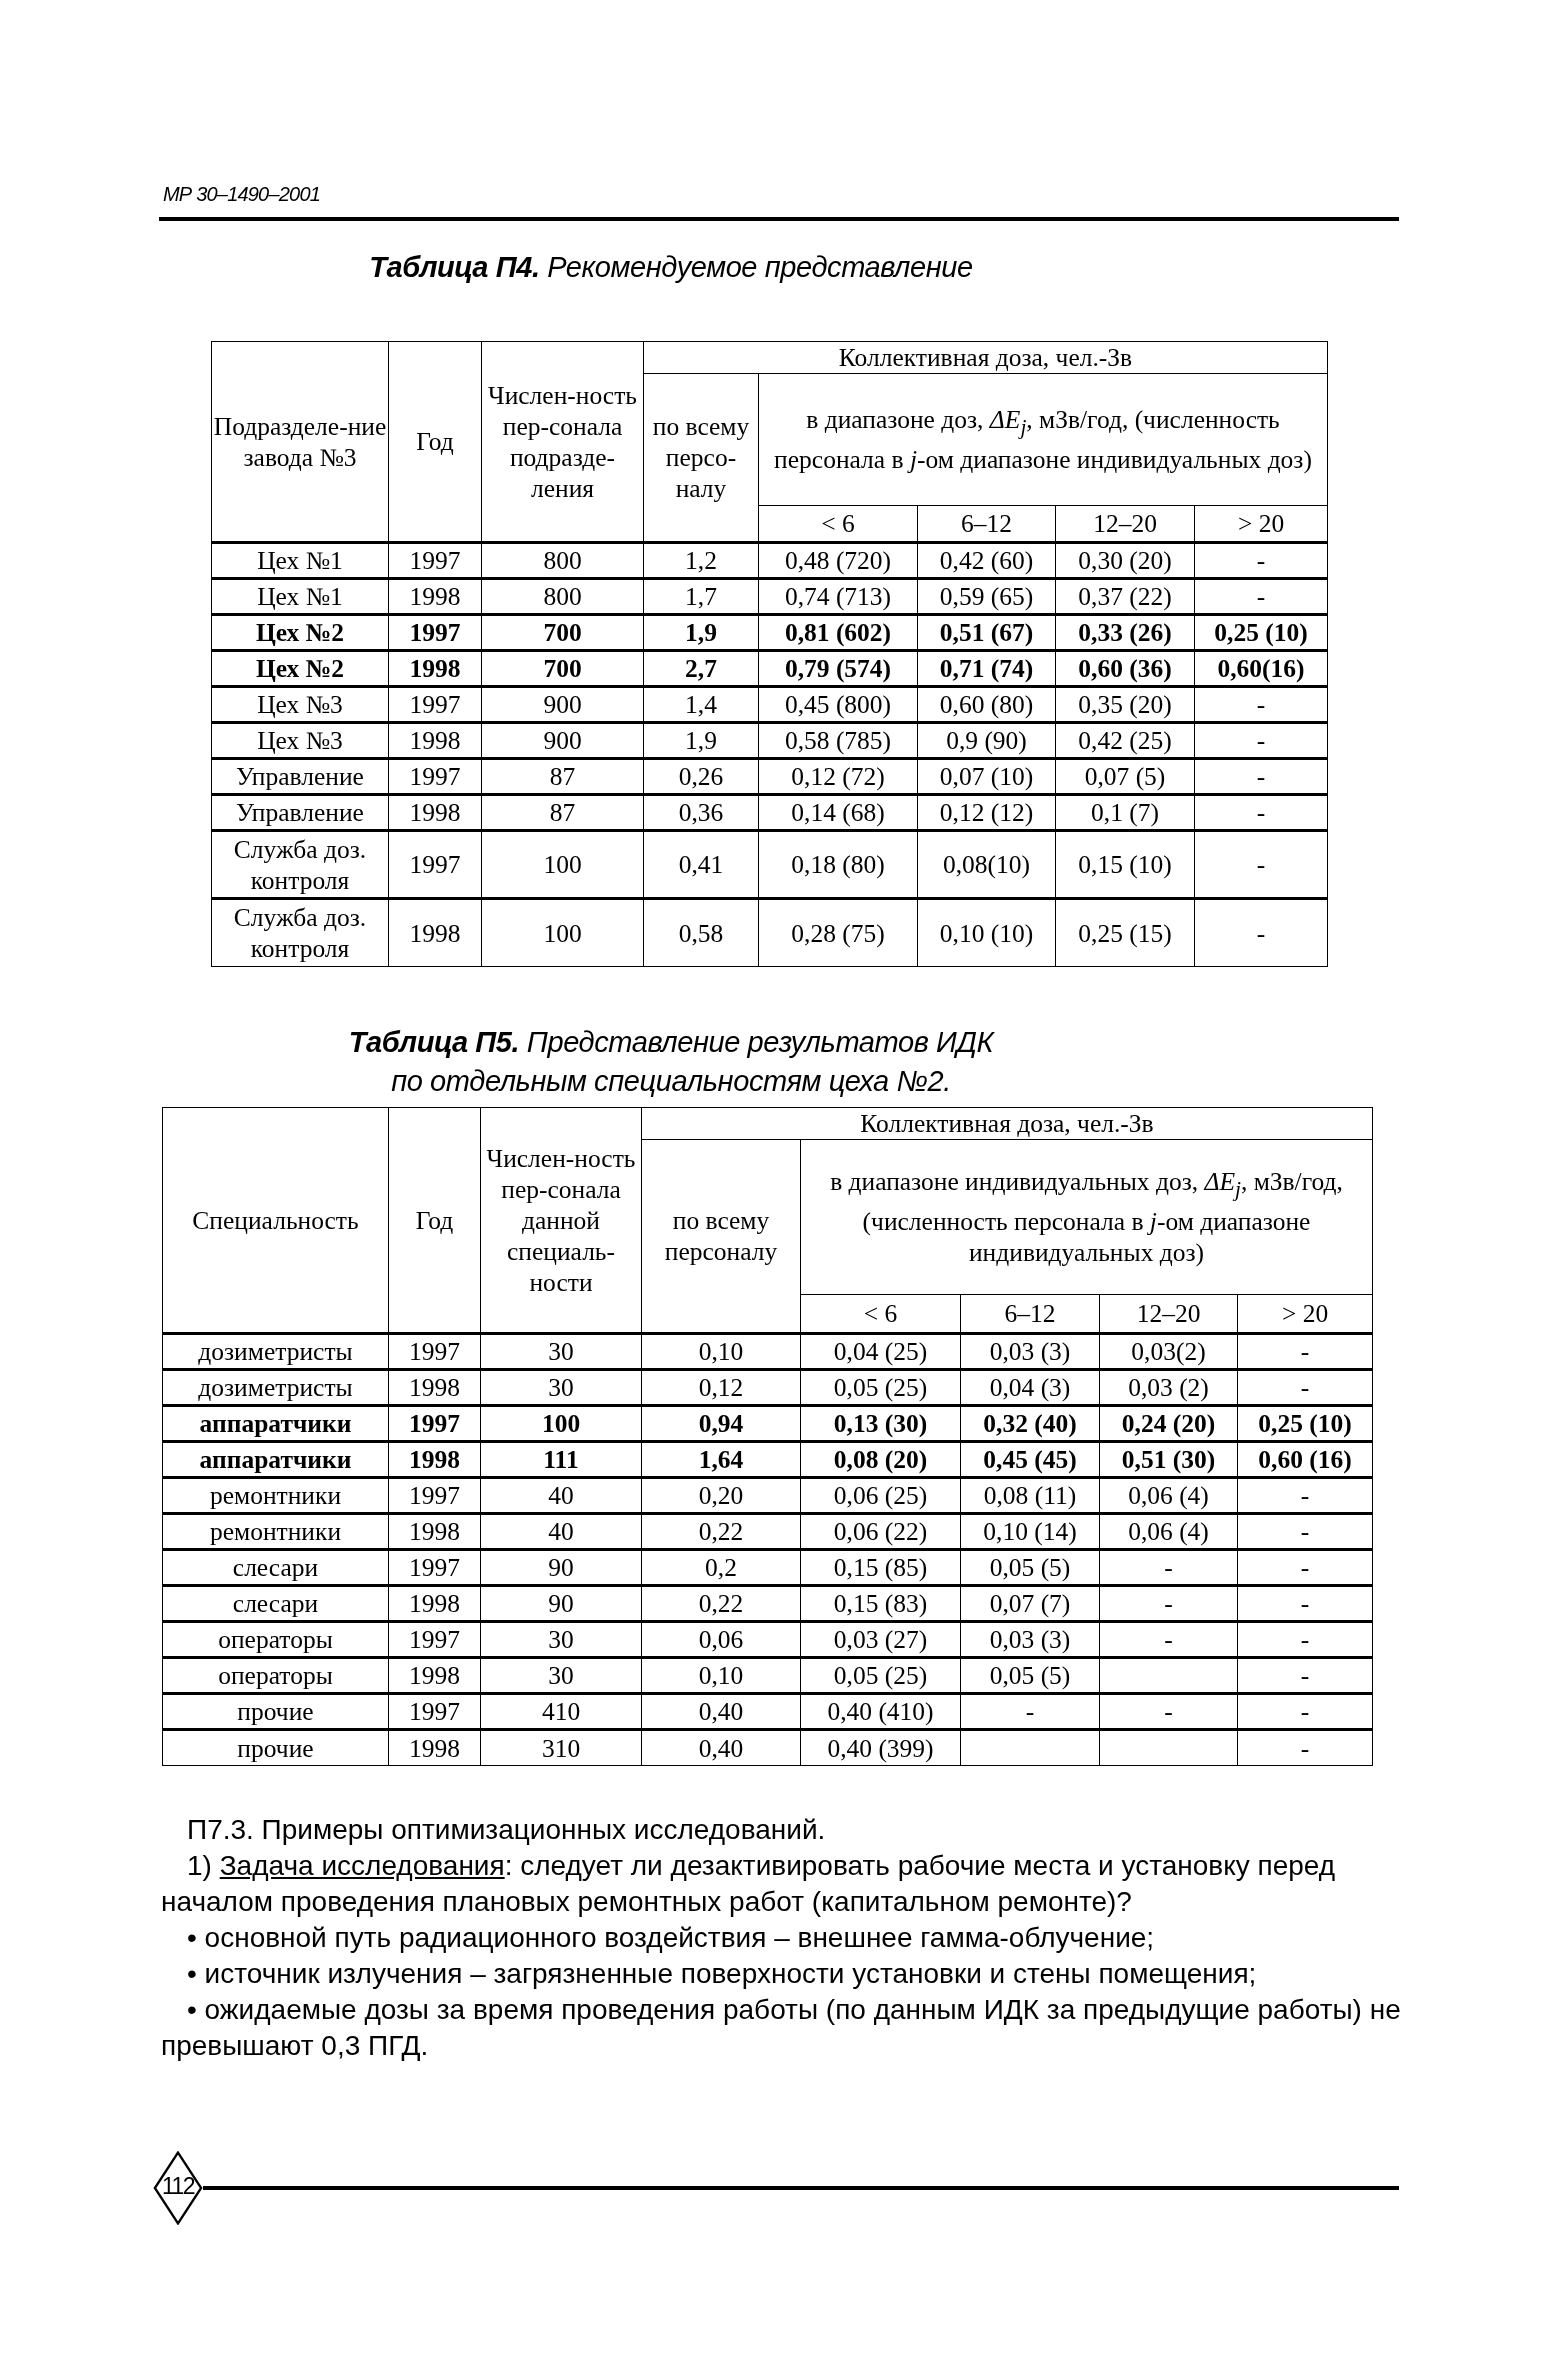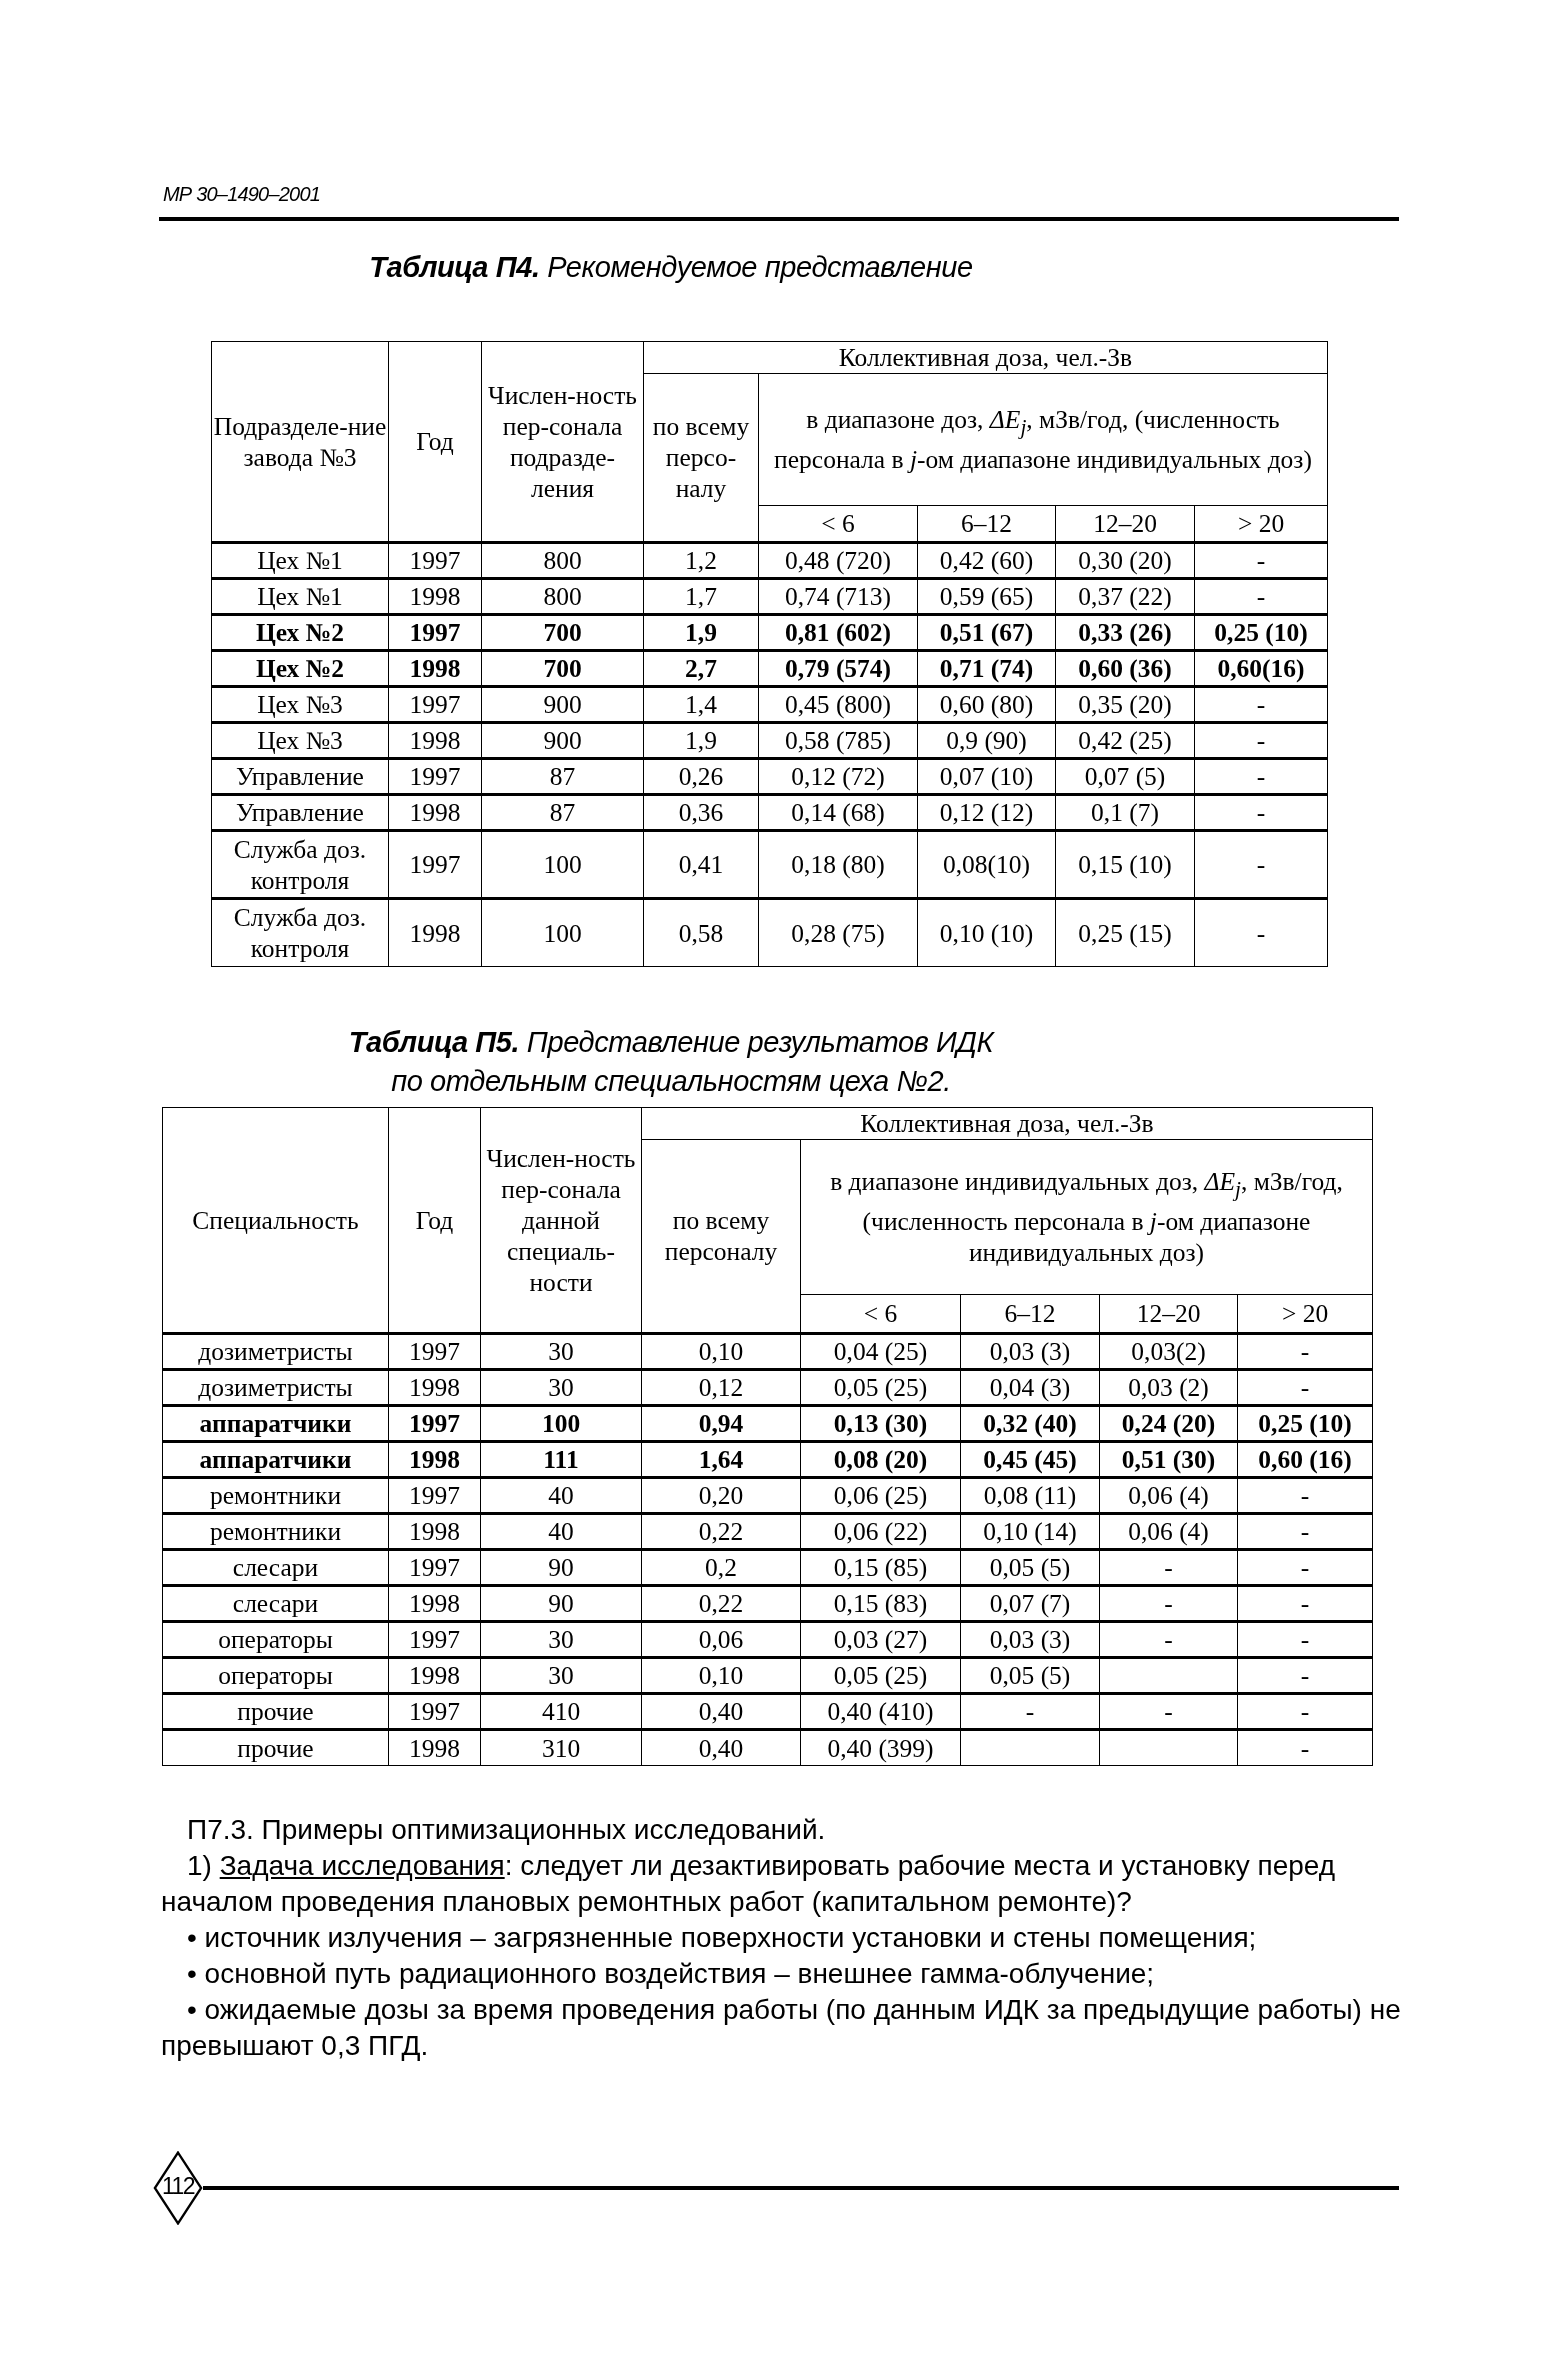--- a/index.html
+++ b/index.html
@@ -324,22 +324,22 @@
         <td></td>
         <td></td>
         <td>-</td>
       </tr>
     </tbody>
 </table>
 
 <div class="body-text" style="top:1812px;">
   <p class="indent">П7.3. Примеры  оптимизационных исследований.</p>
   <p class="indent"><span>1) </span><span class="u">Задача исследования</span><span>: следует ли дезактивировать рабочие места и установку перед началом проведения плановых ремонтных работ (капитальном ремонте)?</span></p>
+  <p class="indent">• <span>основной путь радиационного воздействия – внешнее гамма-облучение;</span></p>
   <p class="indent">• <span>источник излучения – загрязненные поверхности установки и стены помещения;</span></p>
-  <p class="indent">• <span>основной путь радиационного воздействия – внешнее гамма-облучение;</span></p>
   <p class="indent">• <span>ожидаемые дозы за время проведения работы (по данным ИДК за предыдущие работы) не превышают 0,3 ПГД.</span></p>
 </div>
 
 <div class="page-num">
   <svg width="50" height="74" viewBox="0 0 64 96">
     <polygon points="32,2 62,48 32,94 2,48" fill="#fff" stroke="#000" stroke-width="3"></polygon>
   </svg>
   <span>112</span>
 </div>
 <div class="footer-rule"></div>

